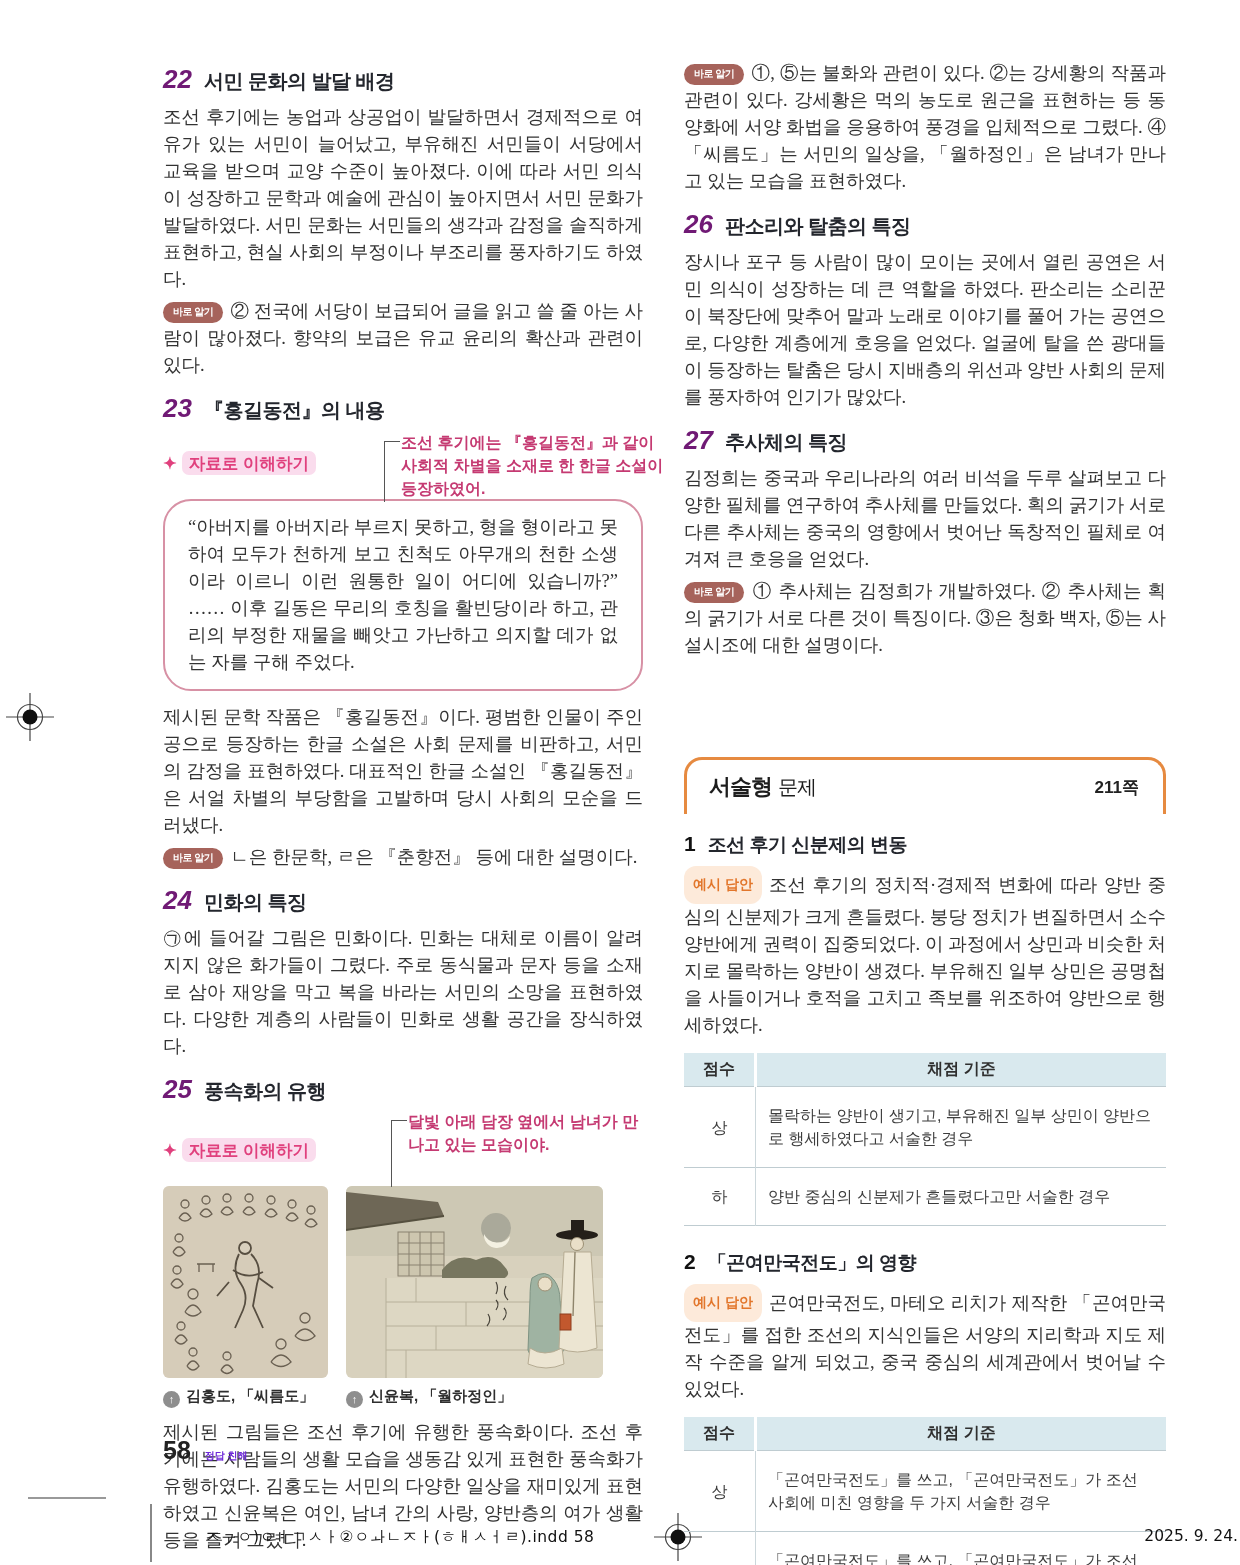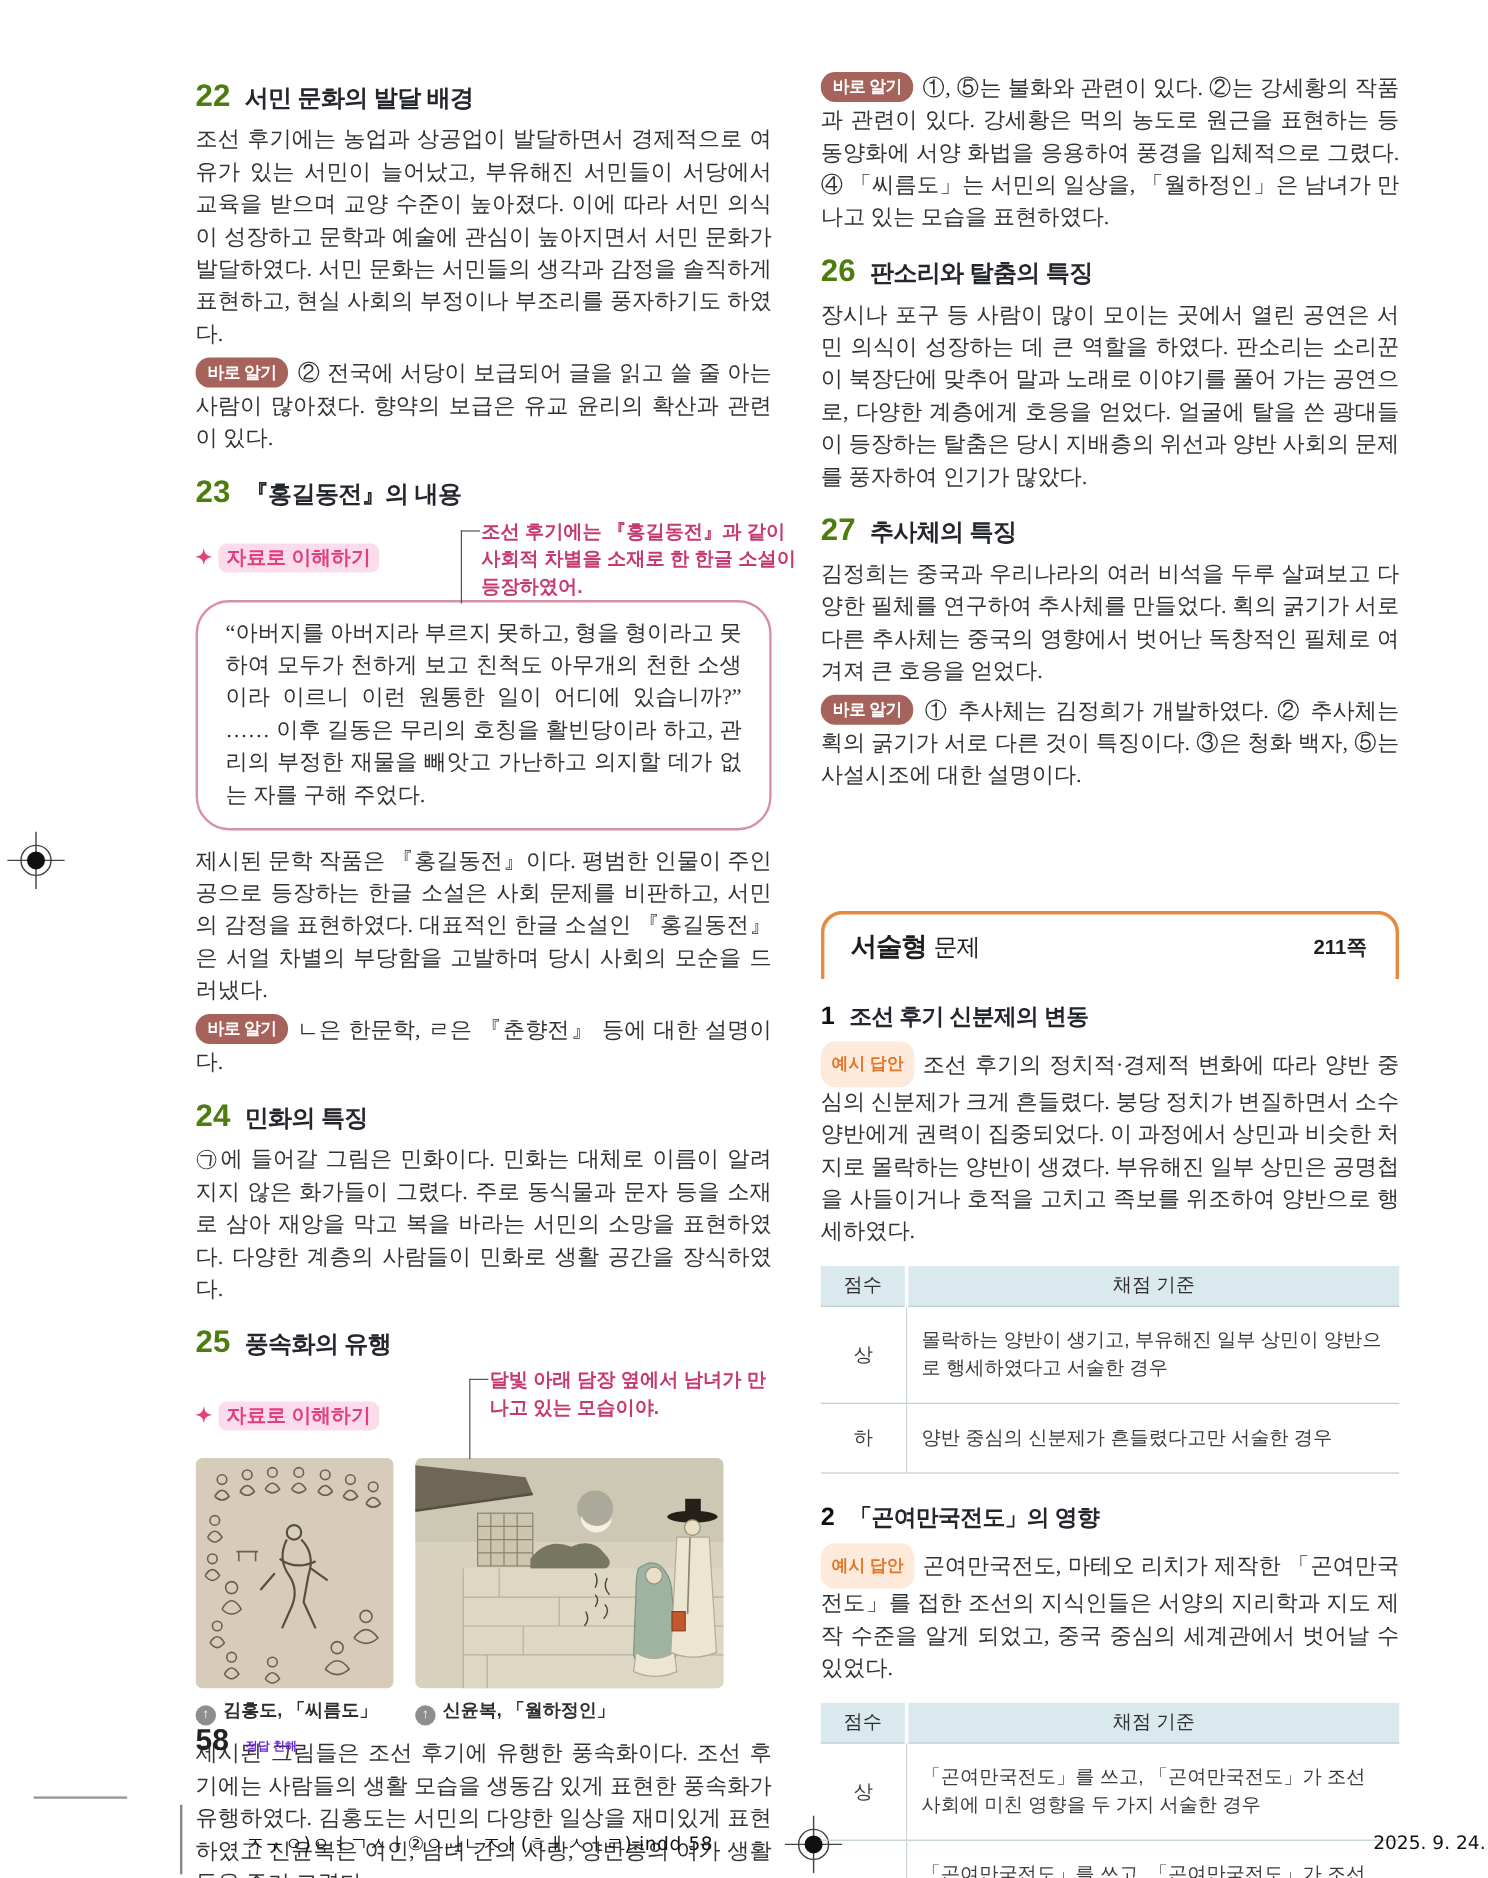--- a/index.html
+++ b/index.html
@@ -8,29 +8,29 @@
     font-family:"Liberation Serif", serif; color:#333; overflow:hidden;
   }
   .col { position:absolute; top:60px; }
   .col-left  { left:163px; width:480px; }
   .col-right { left:684px; width:482px; }
 
   section { margin-bottom:16px; }
 
   .item-head { display:flex; align-items:baseline; gap:12px; margin:6px 0 9px;
                font-family:"Liberation Sans", sans-serif; }
-  .item-num  { color:#4d7c0f; font-size:26px; font-weight:bold; line-height:1; }
+  .item-num  { color:#701a75; font-size:26px; font-weight:bold; line-height:1;font-style:italic; }
   .item-title{ color:#23262d; font-size:20px; font-weight:bold; letter-spacing:-0.5px; }
 
   .body { font-size:18.5px; line-height:27px; text-align:justify; word-break:break-all;
           margin:0; color:#333; }
   .baro-line { margin-top:5px; }
   .baro-badge {
     display:inline-block; background:#a6635b; color:#fff;
-    font-family:"Liberation Sans", sans-serif; font-size:14px; font-weight:bold;
+    font-family:"Liberation Sans", sans-serif; font-size:10px; font-weight:bold;
     line-height:1; padding:5px 10px 6px; border-radius:12px; vertical-align:2px;
     margin-right:7px; letter-spacing:-0.5px;
   }
 
   .jaryo-row { position:relative; height:66px; }
   .jaryo { position:absolute; left:0; top:20px; font-family:"Liberation Sans", sans-serif;
            font-weight:bold; font-size:16.5px; color:#e0407d; white-space:nowrap; }
   .jaryo .star { margin-right:5px; }
   .jaryo-label { background:#fadced; padding:3px 7px; border-radius:7px; }
 
@@ -68,21 +68,21 @@
             font-family:"Liberation Sans", sans-serif; margin:18px 0 8px; }
   .q-num  { font-size:21px; font-weight:bold; color:#111; }
   .q-title{ font-size:19px; font-weight:bold; color:#23262d; letter-spacing:-0.5px; }
   .yesi-badge { display:inline-block; background:#fdeada; color:#e2762b;
                 font-family:"Liberation Sans", sans-serif; font-size:14px; font-weight:bold;
                 padding:5px 9px 6px; border-radius:12px; vertical-align:2px; margin-right:7px; }
 
   .score-table { width:100%; border-collapse:collapse; font-family:"Liberation Sans", sans-serif;
                  font-size:16px; color:#3c3c3c; margin-top:14px;
                  border-bottom:1px solid #bfccd1; }
-  .score-table th { background:#d9e9ee; font-weight:normal; color:#2f2f2f; padding:6px 4px;
+  .score-table th { background:#d9e9ee; font-weight:bold; color:#2f2f2f; padding:6px 4px;
                     font-size:16px; }
   .score-table th.score-h { width:62px; border-right:3px solid #ffffff; }
   .score-table td { border-top:1px solid #bfccd1; padding:17px 12px; line-height:23px; }
   .score-table td.score { text-align:center; border-right:1px solid #ccd7db; padding:7px 2px; }
 
   .page-num-row { position:absolute; left:163px; top:1436px; display:flex; align-items:baseline;
                   gap:14px; font-family:"Liberation Sans", sans-serif; }
   .page-num   { font-size:25px; font-weight:bold; color:#222; }
   .page-brand { font-size:10px; color:#6d28d9;font-weight:bold; }
 

